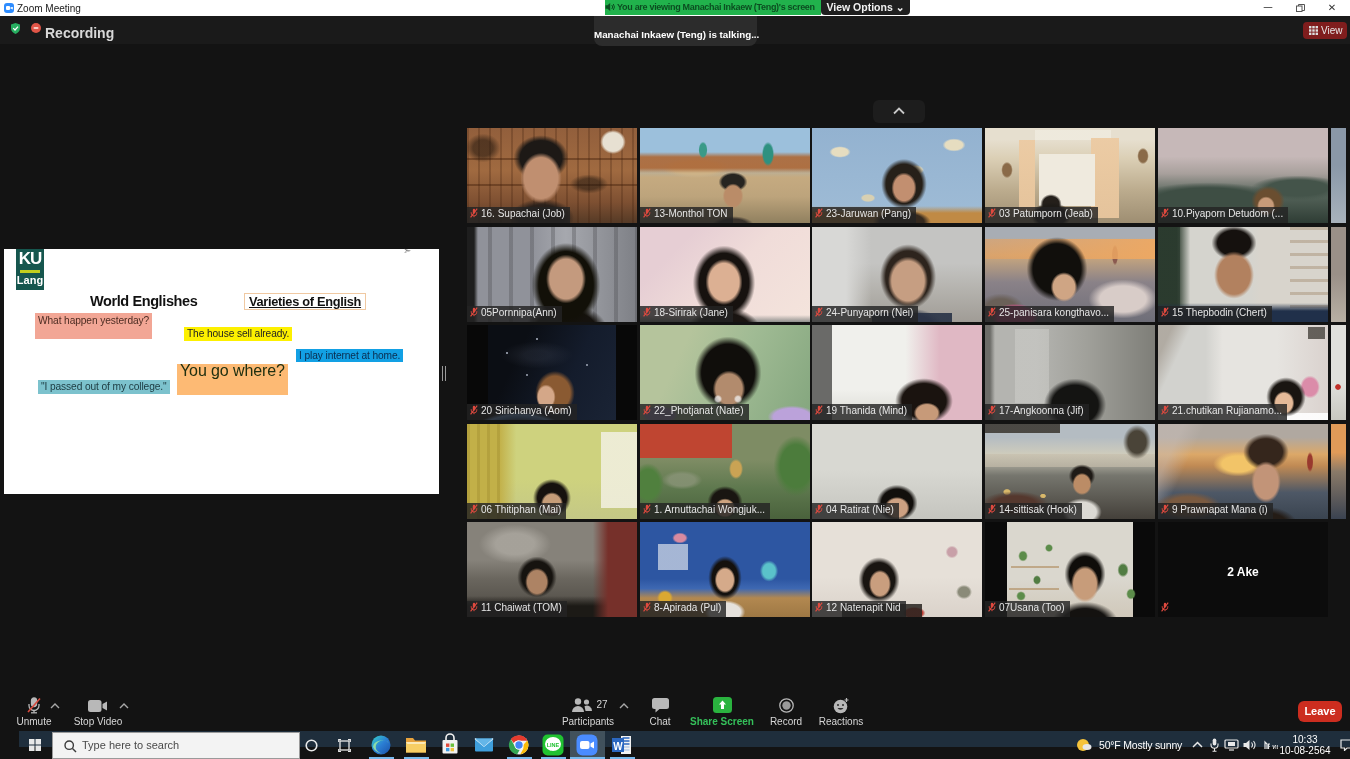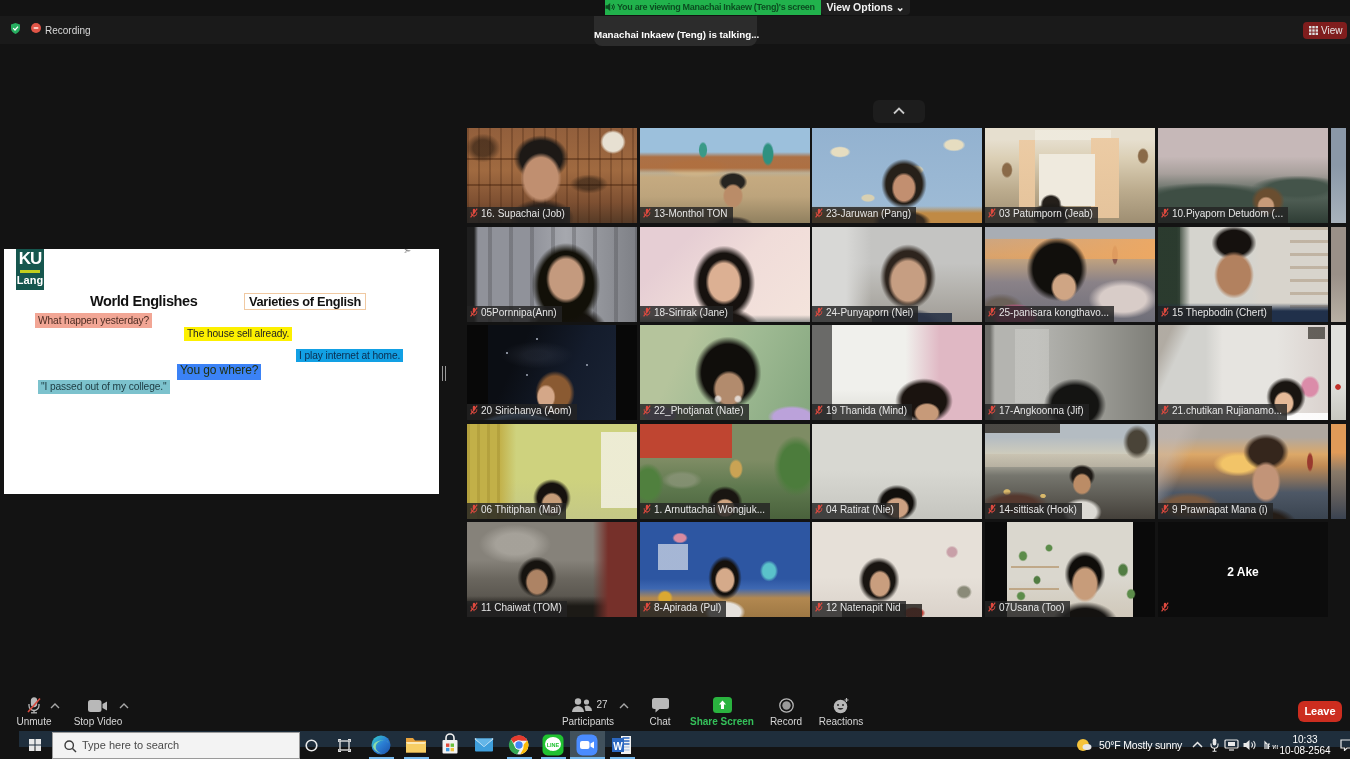--- a/index.html
+++ b/index.html
@@ -10,36 +10,36 @@
   #ztitle { position:absolute; left:17px; top:3px; font-size:10px; color:#1a1a1a; }
   #zlogo { position:absolute; left:4px; top:3px; width:10px; height:10px; border-radius:3px; background:#2d8cff; }
   #zlogo:after { content:""; position:absolute; left:2px; top:3px; width:4px; height:4px; background:#fff; border-radius:1px; }
   #zlogo:before { content:""; position:absolute; right:1.2px; top:3.5px; width:3px; height:3px; background:#fff; clip-path:polygon(100% 0,100% 100%,0 50%); }
   .wbtn { position:absolute; top:0; width:30px; height:15px; color:#444; font-size:10px; text-align:center; line-height:15px; }
   
   #greenbar { position:absolute; left:605px; top:0; width:216px; height:15px; background:#21b24c; color:#0b4d20; font-size:9px; font-weight:bold; line-height:15px; white-space:nowrap; overflow:hidden; letter-spacing:-0.3px; }
   #viewopts { position:absolute; left:821px; top:0; width:89px; height:15px; background:#1f1f1f; border-radius:0 0 4px 4px; color:#f0f0f0; font-size:10.5px; font-weight:bold; line-height:15px; text-align:center; }
   
   #topstrip { position:absolute; left:0; top:16px; width:1350px; height:28px; background:#1a1a1a; }
-  #recording { position:absolute; left:45px; top:9px; font-size:10px; color:#d8d8d8; }
+  #recording { position:absolute; left:45px; top:9px; font-size:14px; color:#d8d8d8;font-weight:bold; }
   #tooltip { position:absolute; left:594px; top:0px; width:163px; height:30px; background:#2c2c2c; border-radius:0 0 8px 8px; color:#fff; font-size:9.8px; font-weight:bold; text-align:center; line-height:1; padding-top:14px; white-space:nowrap; }
   #viewbtn { position:absolute; left:1303px; top:6px; width:44px; height:17px; background:#7f1d1d; border-radius:4px; color:#e8e8e8; font-size:10.5px; }
   
   #slide { position:absolute; left:4px; top:249px; width:435px; height:245px; background:#ffffff; }
   #kulogo { position:absolute; left:12px; top:0px; width:28px; height:41px; background:#16564e; color:#fff; text-align:center; }
   #kulogo .ku { font-size:17px; font-weight:bold; line-height:20px; letter-spacing:-1px; }
   #kulogo .bar { width:20px; height:3px; background:#c2ce1e; margin:1px auto 1px auto; }
   #kulogo .lang { font-size:11px; font-weight:bold; line-height:12px; }
   .we { position:absolute; left:86px; top:44px; font-size:14.5px; font-weight:bold; color:#111; letter-spacing:-0.4px; }
-  .voe { position:absolute; left:240px; top:44px; border:1px solid #f0c9a2; background:#fff; font-size:12.8px; font-weight:bold; color:#111; padding:0 4px; height:17px; line-height:16px; letter-spacing:-0.3px; }
+  .voe { position:absolute; left:240px; top:44px; border:1px solid #f0c9a2; background:#fff; font-size:12.8px; font-weight:bold; color:#111; padding:0 4px; height:17px; line-height:16px; letter-spacing:-0.3px;text-decoration:underline; }
   .hl { position:absolute; font-size:10.2px; color:#333; padding:0 3px; white-space:nowrap; letter-spacing:-0.1px; }
-  #hl1 { left:31px; top:64px; background:#f2a695; color:#4c2c22; height:15px; line-height:15px;}
+  #hl1 { left:31px; top:64px; background:#f2a695; color:#4c2c22; height:26px; line-height:15px;}
   #hl2 { left:180px; top:78px; background:#fdf000; color:#222; height:14px; line-height:14px;}
   #hl3 { left:292px; top:100px; background:#12a0e4; color:#0a2c4e; height:13px; line-height:13px;}
-  #hl4 { left:173px; top:115px; background:#3b82f6; color:#203010; height:16px; line-height:13px; font-size:12px;}
+  #hl4 { left:173px; top:115px; background:#fdba74; color:#203010; height:31px; line-height:13px; font-size:16px;}
   #hl5 { left:34px; top:131px; background:#7cc2cd; color:#1c3a40; height:14px; line-height:14px;}
   #cursor { position:absolute; left:399px; top:-4px; color:#777; font-size:10px; }
   #scrollbar { position:absolute; left:438px; top:117px; width:4px; height:15px; border-left:1.5px solid #999; border-right:1.5px solid #999; }
   
   #chev { position:absolute; left:873px; top:100px; width:52px; height:23px; background:#1d1d1d; border-radius:6px; }
   #chev svg { position:absolute; left:20px; top:7px; }
   
   .tile { position:absolute; width:170px; height:95px; overflow:hidden; background:#222; }
   .lbl { position:absolute; left:0; bottom:0; height:14px; background:rgba(35,35,35,0.82); color:#e6e6e6; font-size:10px; line-height:14px; padding:0 5px 16px 3px; white-space:nowrap;margin-top:36px; }
   .lbl svg { vertical-align:-1px; margin-right:3px; }
@@ -79,20 +79,30 @@
           <rect x="3.3" y="3.3" width="2.4" height="2.4" fill="#ddd"></rect>
           <rect x="6.6" y="3.3" width="2.4" height="2.4" fill="#ddd"></rect>
           <rect x="0" y="6.6" width="2.4" height="2.4" fill="#ddd"></rect>
           <rect x="3.3" y="6.6" width="2.4" height="2.4" fill="#ddd"></rect>
           <rect x="6.6" y="6.6" width="2.4" height="2.4" fill="#ddd"></rect>
         </svg>
       <span style="position:absolute;left:18px;top:3px;font-size:10px;">View</span>
     </div>
   </div>
 
+  <div id="titlebar">
+    <div id="zlogo"></div>
+    <div id="ztitle">Zoom Meeting</div>
+    <div class="wbtn" style="left:1253px;font-size:12px;">─</div>
+    <svg style="position:absolute;left:1296px;top:4px;" width="9" height="8" viewBox="0 0 9 8">
+        <rect x="0.5" y="2" width="5.5" height="5.5" fill="none" stroke="#555" stroke-width="1"></rect>
+        <path d="M2.5 2 V0.5 H8.5 V6.5 H6" fill="none" stroke="#555" stroke-width="1"></path>
+      </svg>
+    <div class="wbtn" style="left:1317px;font-size:10px;color:#333;">✕</div>
+  </div>
   <div id="greenbar"><svg style="vertical-align:-2px;margin-right:2px" width="10" height="10" viewBox="0 0 10 10">
         <path d="M0.5 3.2 h2 L5.2 1 v8 L2.5 6.8 h-2 Z" fill="#0b4d20"></path>
         <path d="M6.8 3 a3 3 0 0 1 0 4 M8.3 2 a5 5 0 0 1 0 6" stroke="#0b4d20" stroke-width="1" fill="none"></path>
       </svg>You are viewing Manachai Inkaew (Teng)'s screen</div>
   <div id="viewopts">View Options ⌄</div>
 
   <div id="slide">
     <div id="kulogo">
         <div class="ku">KU</div>
         <div class="bar"></div>

